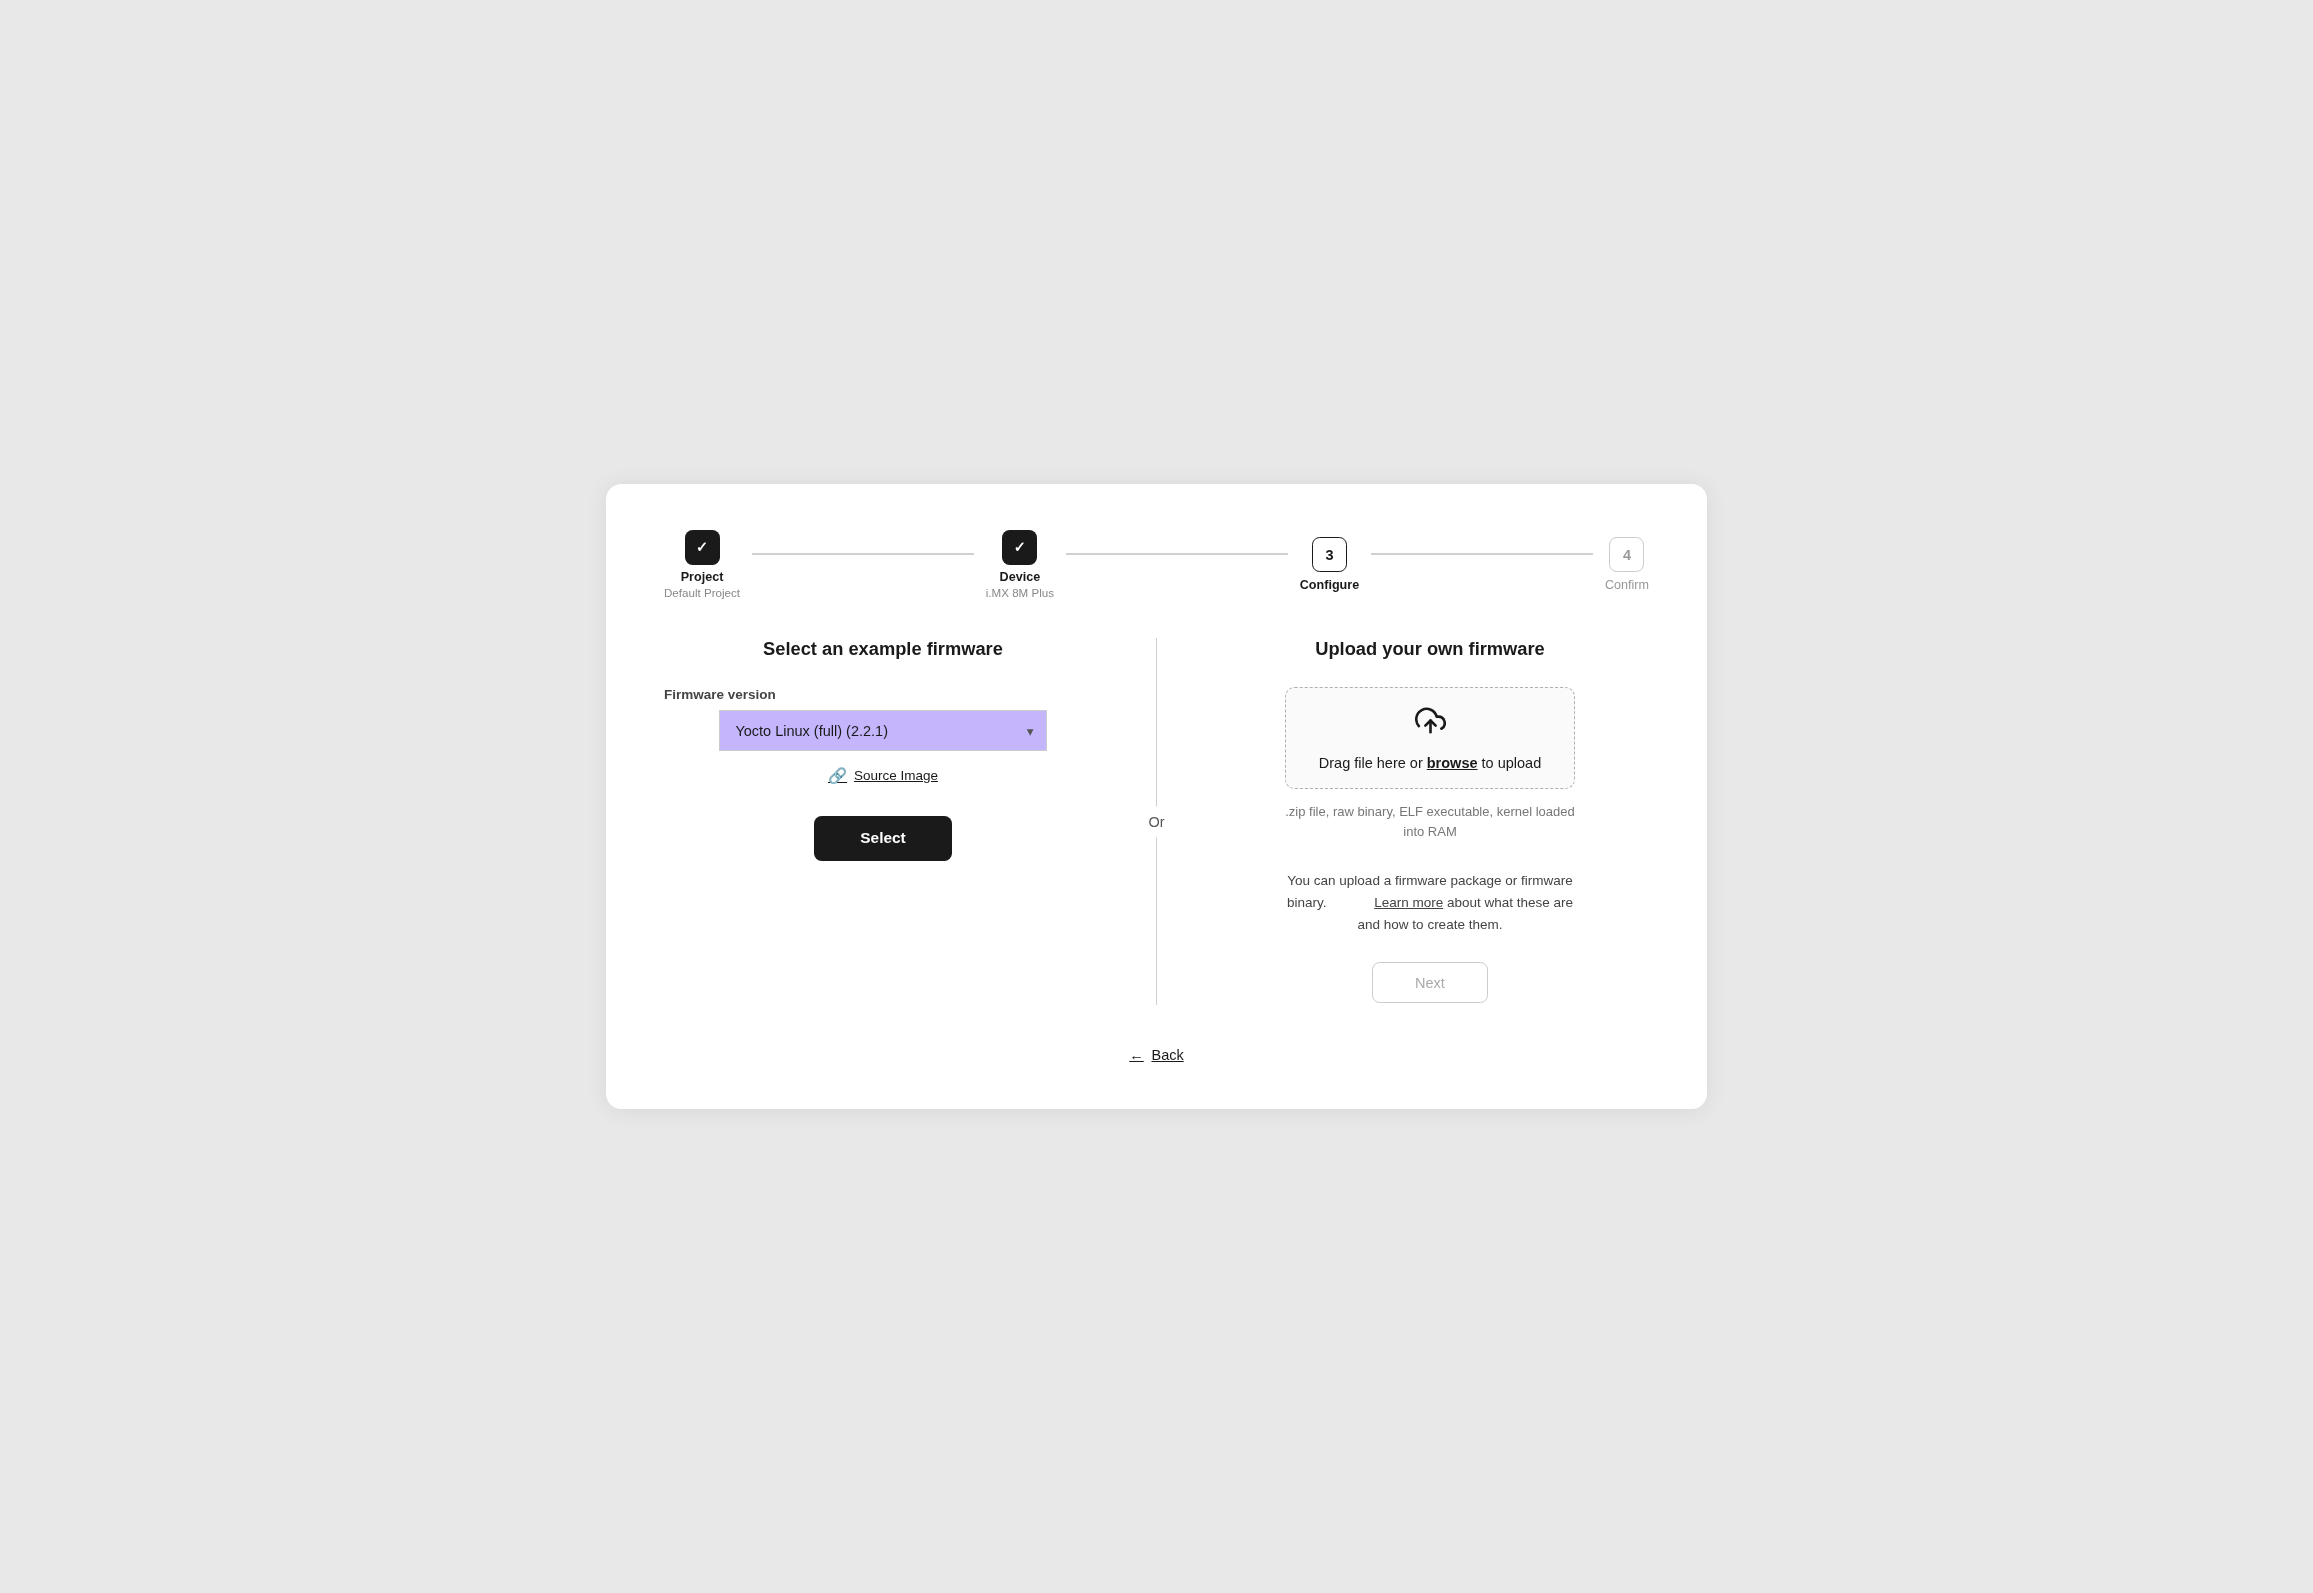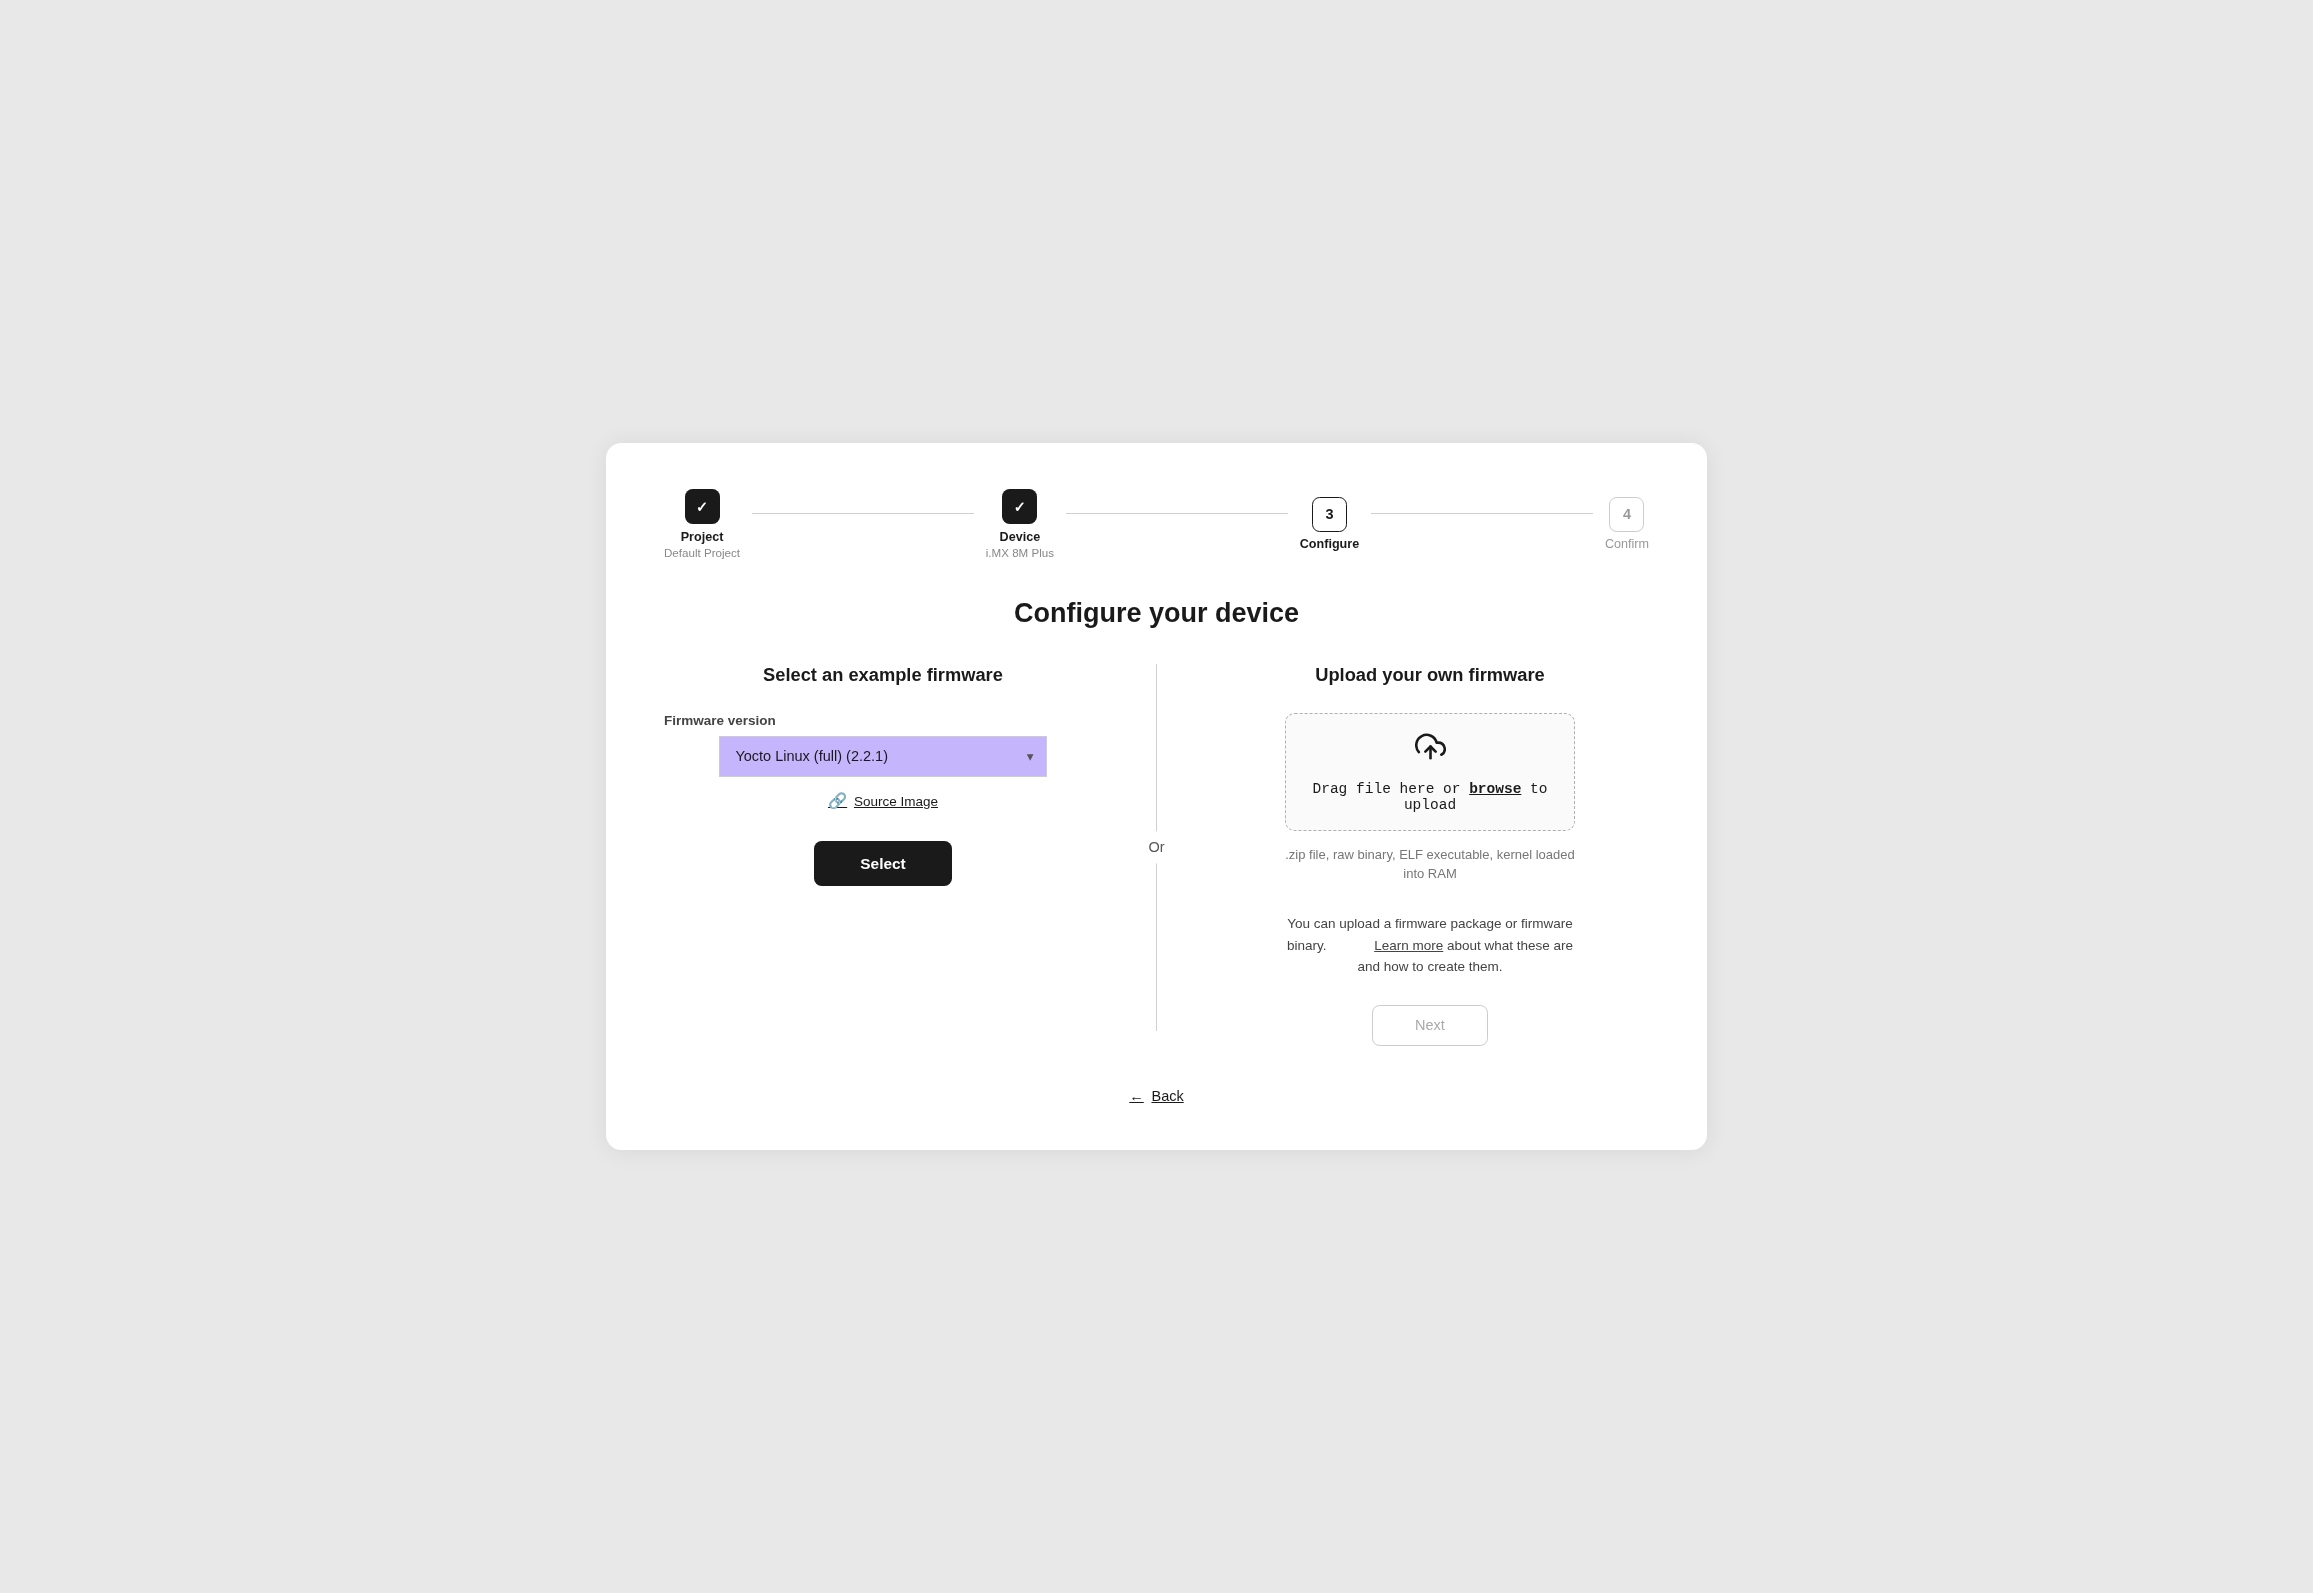--- a/index.html
+++ b/index.html
@@ -206,21 +206,20 @@
       max-width: 290px;
       border: 1.9px dashed #b0b0b0;
       border-radius: 9.7px;
       padding: 17px 23px;
       display: flex;
       flex-direction: column;
       align-items: center;
       gap: 7.7px;
       margin-bottom: 13.5px;
       background: #fafafa;
-      font-family: Liberation Mono, monospace;
     }
     .upload-icon {
       font-size: 27px;
       color: #1a1a1a;
       margin-bottom: 3.9px;
     }
     .upload-text {
       font-size: 14.5px;
       color: #1a1a1a;
       text-align: center;
@@ -308,21 +307,20 @@
       <span class="step-label">Configure</span>
     </div>
     <div class="step-line"></div>
 
     <div class="step">
       <div class="step-circle inactive">4</div>
       <span class="step-label" style="color:#999;font-weight:400;">Confirm</span>
     </div>
   </div>
 
-  <h1 class="page-title">Configure your device</h1>
 
   <div class="main-content">
 
     <div class="left-panel">
       <h2 class="section-title">Select an example firmware</h2>
       <p class="firmware-label">Firmware version</p>
       <div class="firmware-select-wrapper">
         <select class="firmware-select">
           <option>Yocto Linux (full) (2.2.1)</option>
         </select>

